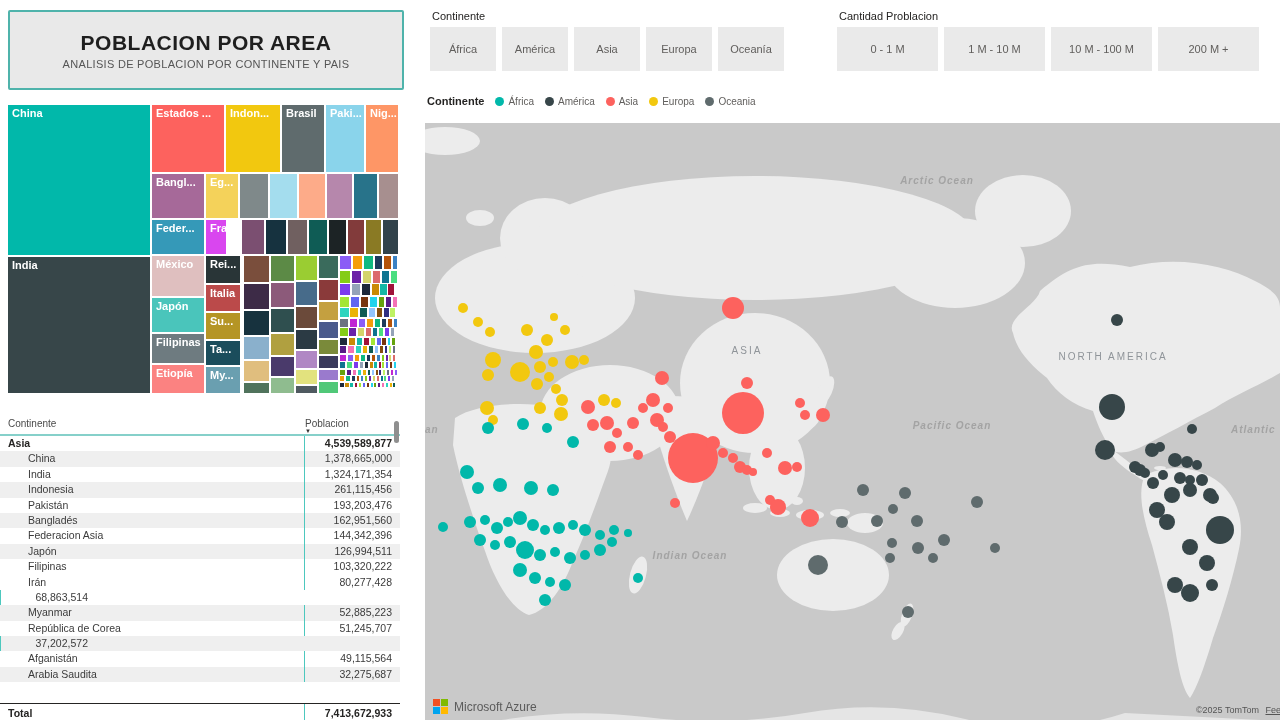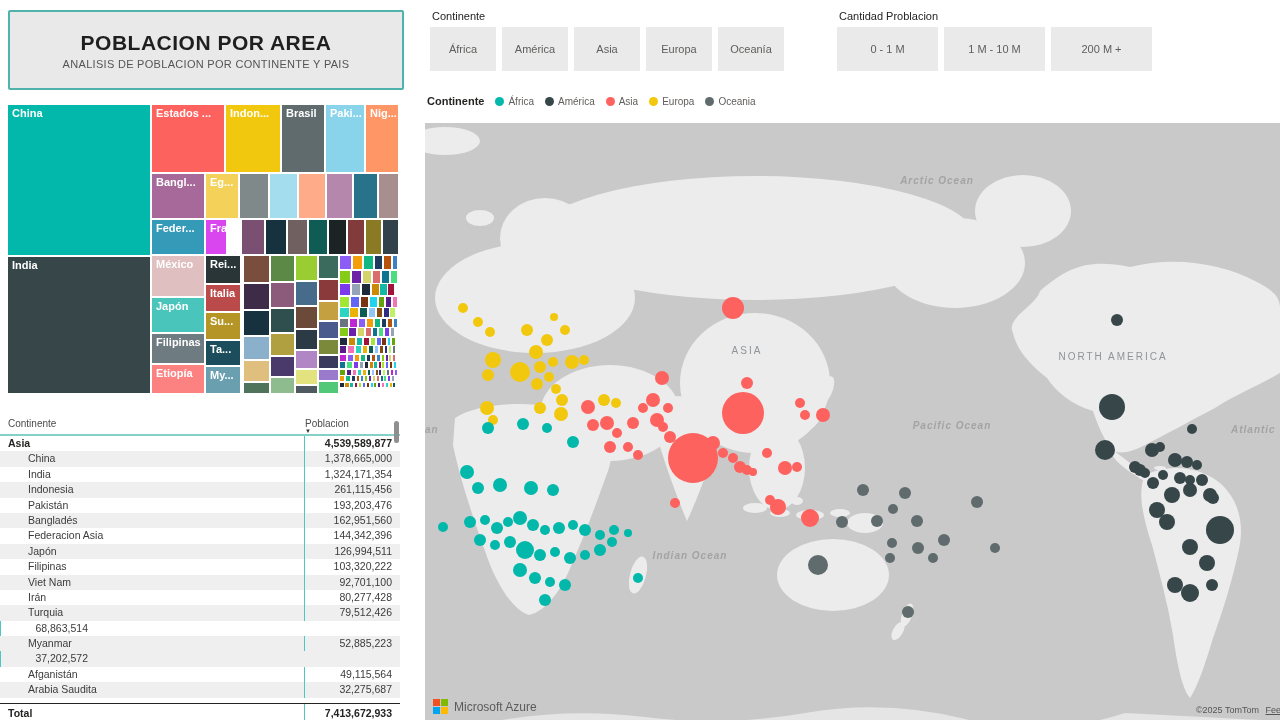--- a/index.html
+++ b/index.html
@@ -77,20 +77,21 @@
       <div class="filter-btn w66">Asia</div>
       <div class="filter-btn w66">Europa</div>
       <div class="filter-btn w66">Oceanía</div>
     </div>
 </div>
 <div class="slicer" style="left:837px;">
   <div class="slicer-label">Cantidad Problacion</div>
   <div class="slicer-opts">
       <div class="filter-btn w100">0 - 1 M</div>
       <div class="filter-btn w100">1 M - 10 M</div>
+      <div class="filter-btn w100">10 M - 100 M</div>
       <div class="filter-btn w100">200 M +</div>
     </div>
 </div>
 
 <div class="legend">
   <span class="legend-title">Continente</span>
 <span class="legend-item">
       <i class="dot" style="background: rgb(1, 184, 170);"></i>
       <span>África</span>
     </span>
@@ -384,38 +385,34 @@
         <div class="t-val">144,342,396</div>
       </div>
       <div class="t-row alt">
         <div class="t-name ind">Japón</div>
         <div class="t-val">126,994,511</div>
       </div>
       <div class="t-row">
         <div class="t-name ind">Filipinas</div>
         <div class="t-val">103,320,222</div>
       </div>
-      <div class="t-row alt">
-        <div class="t-name ind">Viet Nam</div>
-        <div class="t-val">92,701,100</div>
-      </div>
       <div class="t-row">
         <div class="t-name ind">Irán</div>
         <div class="t-val">80,277,428</div>
-      </div>
-      <div class="t-row alt">
-        <div class="t-name ind">Turquia</div>
-        <div class="t-val">79,512,426</div>
       </div>
       <div class="t-row">
         <div class="t-val">68,863,514</div>
       </div>
       <div class="t-row alt">
         <div class="t-name ind">Myanmar</div>
         <div class="t-val">52,885,223</div>
+      </div>
+      <div class="t-row">
+        <div class="t-name ind">República de Corea</div>
+        <div class="t-val">51,245,707</div>
       </div>
       <div class="t-row alt">
         <div class="t-val">37,202,572</div>
       </div>
       <div class="t-row">
         <div class="t-name ind">Afganistán</div>
         <div class="t-val">49,115,564</div>
       </div>
       <div class="t-row alt">
         <div class="t-name ind">Arabia Saudita</div>

